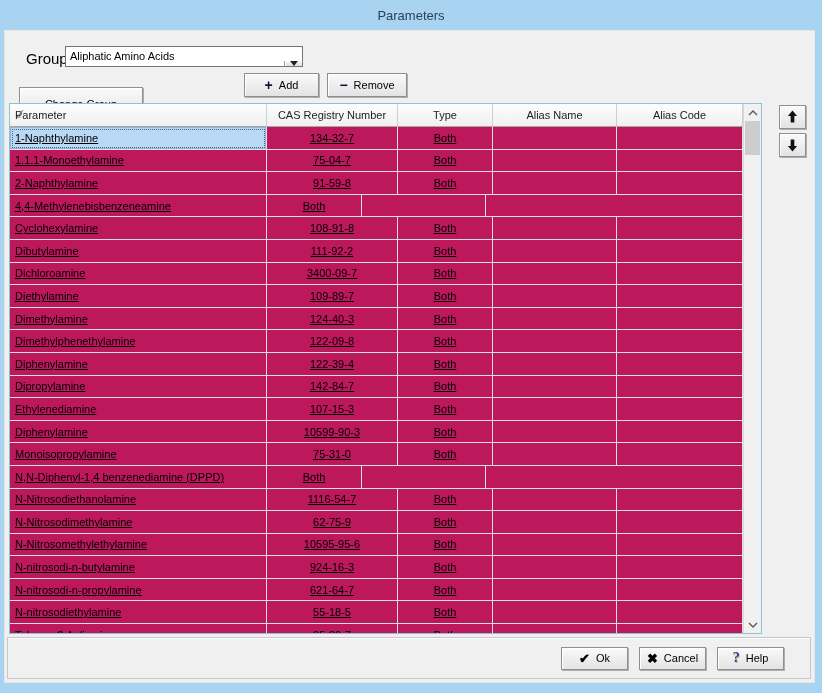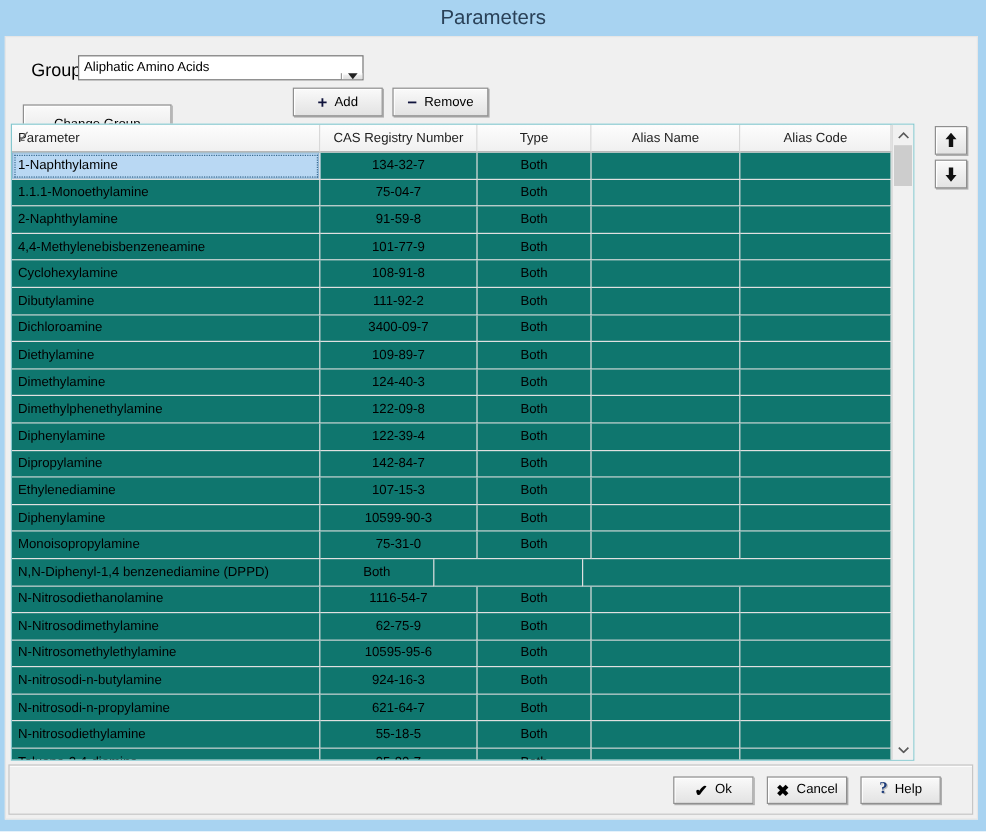--- a/index.html
+++ b/index.html
@@ -5,21 +5,21 @@
   * { margin:0; padding:0; box-sizing:border-box; }
   html,body { width:822px; height:693px; font-family:"Liberation Sans", sans-serif; }
 
   .window {
     position:relative; width:822px; height:693px;
     background: var(--titlebar_bg, #a8d3f1);
     overflow:hidden;
   }
   .titlebar {
     height:30px; display:flex; align-items:center; justify-content:center;
-    font-size:17px; color: var(--titlebar_text, #2a4158);
+    font-size:13px; color: var(--titlebar_text, #2a4158);
   }
   .dialog {
     position:absolute; left:4px; right:7px; top:30px; bottom:10px;
     background: var(--dialog_bg, #f0f0f0);
     border:1px solid #e6e6e6;
   }
 
   
   .group-label { position:absolute; left:21px; top:19px; font-size:15px; color:#000; }
   .combo {
@@ -58,21 +58,21 @@
   .grid-main { flex:1; display:flex; flex-direction:column; overflow:hidden; }
   .grid-header { display:flex; height:23px; flex:none; }
   .h-cell {
     background:linear-gradient(180deg,#fdfdfd,#f0f0f0);
     border-right:1px solid #cfcfcf; border-bottom:1px solid #a6a6a6;
     display:flex; align-items:center; justify-content:center;
     font-size:11px; color:#222; position:relative;
   }
   .sort-icon { position:absolute; left:5px; top:5px; }
   .grid-body { flex:1; overflow:hidden; display:flex; flex-direction:column; }
-  .t-row { display:flex; height:22.6px; flex:none; background:#0f766e; }
+  .t-row { display:flex; height:22.6px; flex:none; background:#be185d;text-decoration:underline; }
   .t-cell {
     border-right:1px solid #e0e0e0; border-bottom:1px solid #e0e0e0;
     font-size:11px; color:#000; display:flex; align-items:center;
     white-space:nowrap; overflow:hidden;
   }
   .c1 { width:257px; padding-left:5px; justify-content:flex-start; }
   .c2 { width:131px; justify-content:center; }
   .c3 { width:95px;  justify-content:center; }
   .c4 { width:124px; justify-content:center; }
   .c5 { flex:1; justify-content:center; }
@@ -181,21 +181,20 @@
             </div>
             <div class="t-row">
               <div class="t-cell c1">2-Naphthylamine</div>
               <div class="t-cell c2">91-59-8</div>
               <div class="t-cell c3">Both</div>
               <div class="t-cell c4"></div>
               <div class="t-cell c5"></div>
             </div>
             <div class="t-row">
               <div class="t-cell c1">4,4-Methylenebisbenzeneamine</div>
-              <div class="t-cell c2">101-77-9</div>
               <div class="t-cell c3">Both</div>
               <div class="t-cell c4"></div>
               <div class="t-cell c5"></div>
             </div>
             <div class="t-row">
               <div class="t-cell c1">Cyclohexylamine</div>
               <div class="t-cell c2">108-91-8</div>
               <div class="t-cell c3">Both</div>
               <div class="t-cell c4"></div>
               <div class="t-cell c5"></div>

